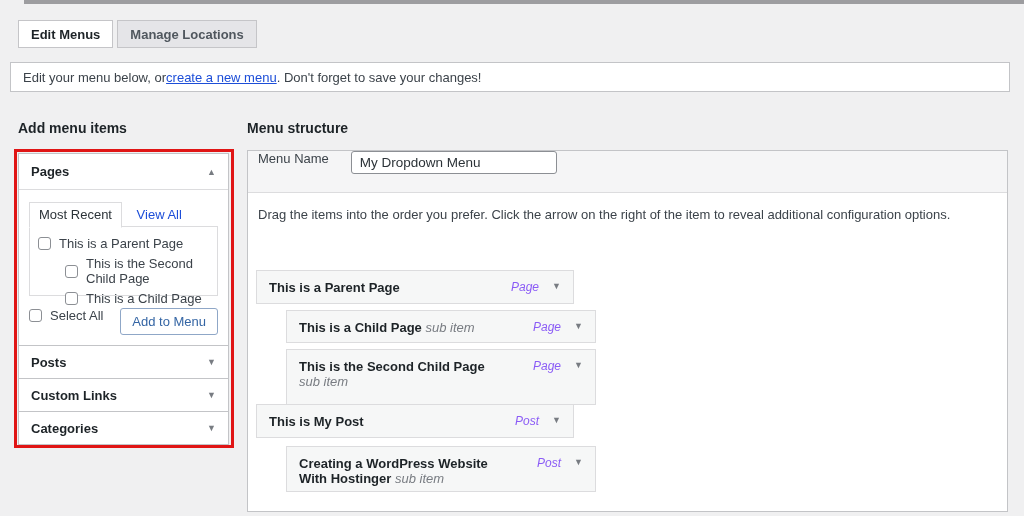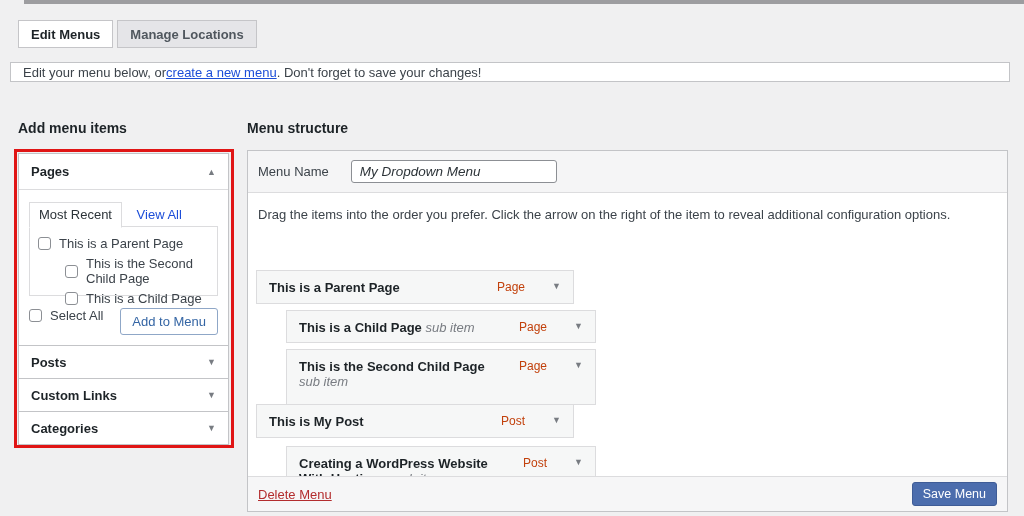--- a/index.html
+++ b/index.html
@@ -21,21 +21,21 @@
   .nav-tabs { left:18px; top:20px; display:flex; align-items:flex-start; }
   .nav-tab {
     border:1px solid #c5c5c8; background:#e5e5e8; color:#50575e;
     font-weight:600; font-size:13px; padding:6px 12px 5px; margin-right:4px;
     cursor:pointer; white-space:nowrap;
   }
   .nav-tab.active { background:#ffffff; color:#1d2327; }
 
   
   .notice {
-    left:10px; top:62px; width:1000px; height:20px; background:#ffffff;
+    left:10px; top:62px; width:1000px; height:30px; background:#ffffff;
     border:1px solid #c3c4c7; display:flex; align-items:center; padding:0 12px;
     color:#3c434a;
   }
   a.link { color:#1d4ed8; text-decoration:underline; cursor:pointer; }
 
   .section-heading { font-size:14px; font-weight:bold; color:#1d2327; }
 
   
   .sidebar { left:18px; top:153px; width:211px; background:#fff; border:1px solid #c3c4c7; }
   .accordion-header {
@@ -69,44 +69,43 @@
   
   .annotation {
     left:14px; top:149px; width:220px; height:299px;
     border:3px solid #e01515; z-index:50; pointer-events:none;
   }
 
   
   .main-box { left:247px; top:150px; width:761px; height:362px; background:#fff; border:1px solid #c3c4c7; }
   .name-row {
     position:absolute; left:0; top:0; width:100%; height:42px; background:#f5f5f6;
-    border-bottom:1px solid #dcdcde; display:flex; align-items:center; padding:0 10px;
+    border-bottom:1px solid #dcdcde; display:flex; align-items:flex-start; padding:0 10px;
     color:#3c434a;
   }
   .name-input {
     margin-left:22px; width:206px; height:23px; border:1px solid #8c8f94; border-radius:3px;
     padding:0 8px; font-size:13.5px; color:#2c3338; background:#fff;
     font-family:"Liberation Sans", sans-serif;
-    font-style:italic;
   }
   .drag-desc { position:absolute; left:10px; top:56px; color:#3c434a; }
   .bulk-box {
     position:absolute; left:9px; top:79px; height:24px; background:#fff;
     border:1px solid #dcdcde; display:flex; align-items:center; padding:0 9px; color:#3c434a;
     cursor:pointer;
   }
   .bulk-box .cb { margin-right:7px; }
 
   .menu-item {
     position:absolute; background:#f6f7f7; border:1px solid #dcdcde;
   }
   .menu-item .bar { position:relative; width:100%; height:100%; padding:9px 100px 6px 12px; cursor:move; }
   .mi-title { font-weight:bold; color:#1d2327; }
   .mi-sub { font-style:italic; color:#787c82; font-weight:normal; }
-  .mi-type { position:absolute; right:48px; top:9px; color:#c2410c; font-size:12px; }
+  .mi-type { position:absolute; right:34px; top:9px; color:#8b5cf6; font-size:12px;font-style:italic; }
   .mi-arrow { position:absolute; right:12px; top:10px; color:#787c82; font-size:9px; cursor:pointer; }
 
   .main-footer {
     position:absolute; left:0; bottom:0; width:100%; height:35px; background:#f6f6f7;
     border-top:1px solid #dcdcde; z-index:5; display:flex; align-items:center;
     justify-content:space-between; padding:0 10px;
   }
   .delete-link { color:#b32d2e; text-decoration:underline; cursor:pointer; }
   .btn-primary {
     background:#4c6dad; border:1px solid #3f5c96; border-radius:3px; color:#fff;
@@ -234,17 +233,13 @@
 
   <div class="menu-item" style="left:38px; top:295px; width:310px; height:46px;">
     <div class="bar" style="padding-right:96px;">
       <span class="mi-title">Creating a WordPress Website With Hostinger</span>
       <span class="mi-sub">sub item</span>
       <span class="mi-type">Post</span>
       <span class="mi-arrow">▼</span>
     </div>
   </div>
 
-  <div class="main-footer">
-    <a class="delete-link">Delete Menu</a>
-    <button class="btn-primary">Save Menu</button>
-  </div>
 </div>
 
 </body></html>

